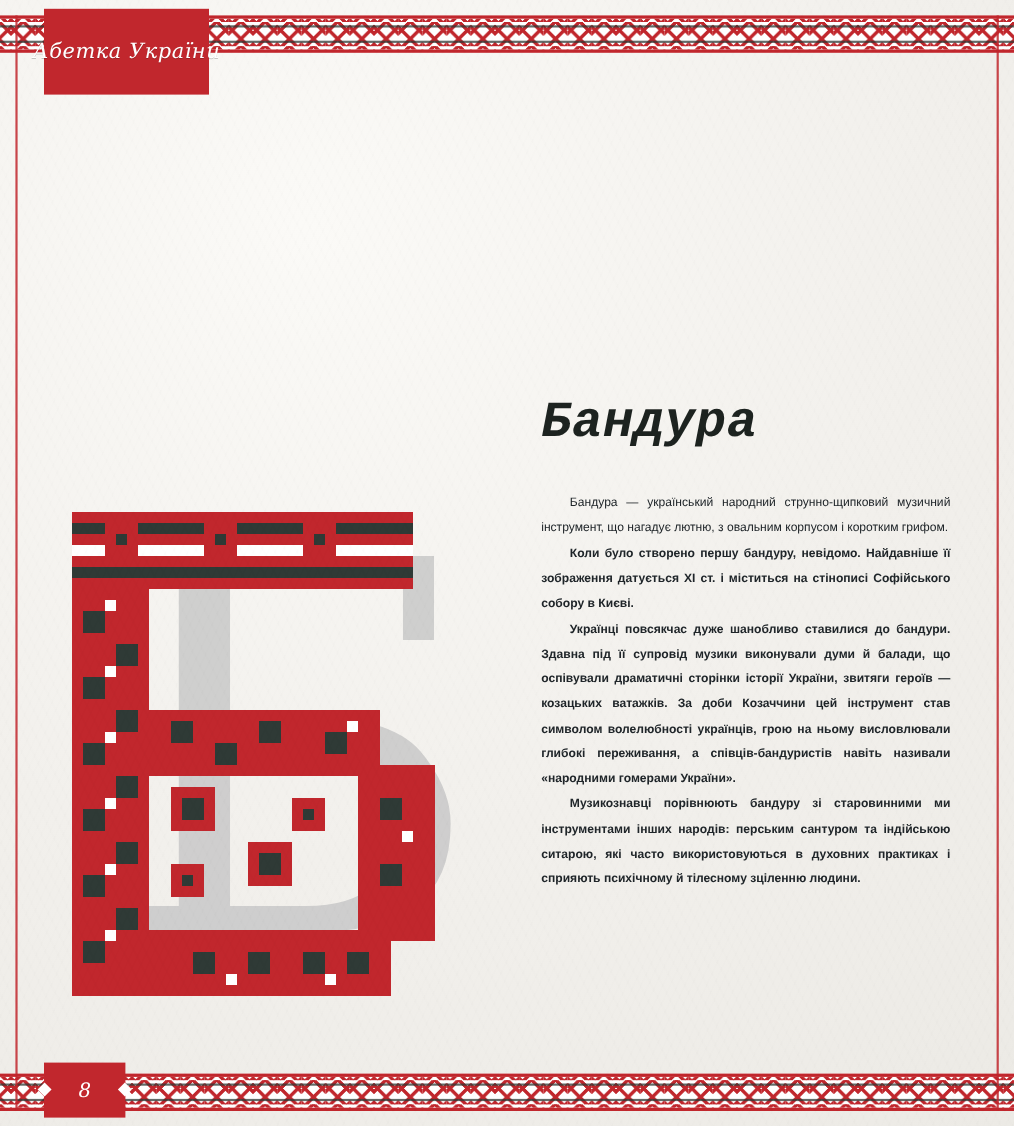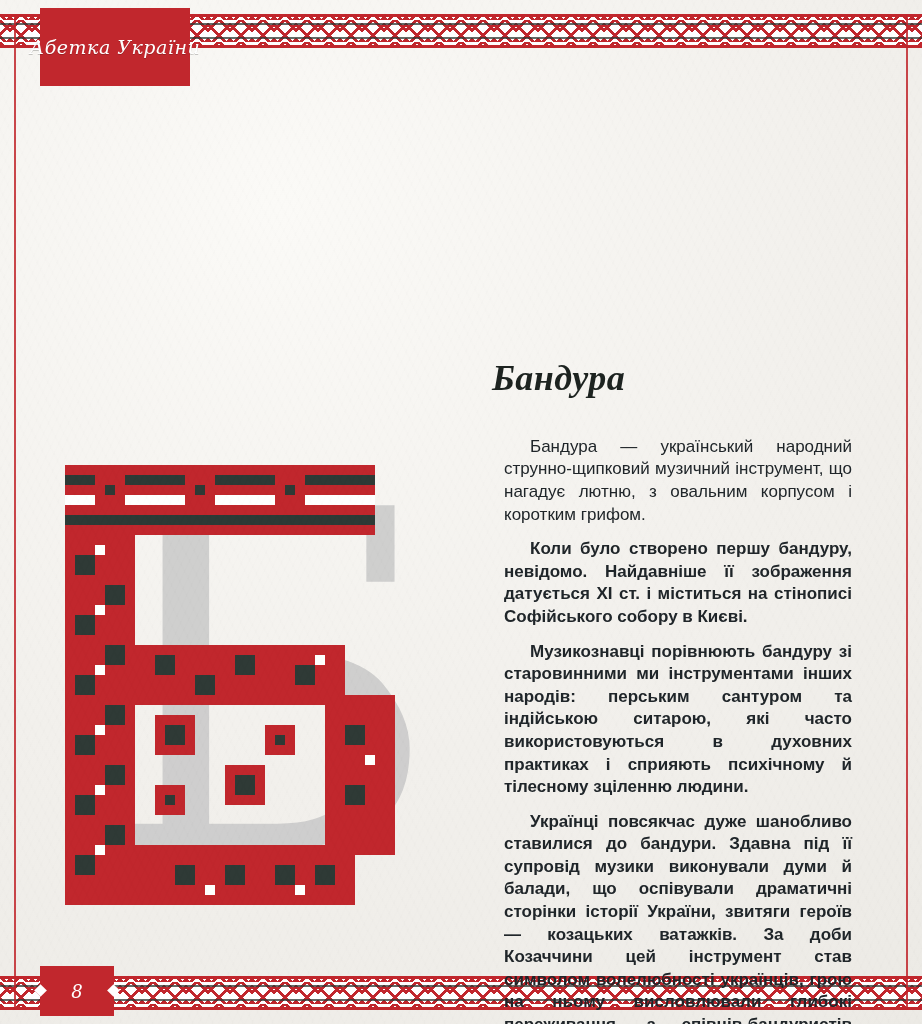--- a/index.html
+++ b/index.html
@@ -154,33 +154,33 @@
   .letter-art svg { position: absolute; left: 0; top: 0; }
 
   
   .article {
     position: absolute;
     left: 492px;
     top: 360px;
     width: 372px;
   }
   .article-title {
-    font-family: Liberation Serif, serif;
+    font-family: Liberation Mono, monospace;
     font-style: italic;
-    font-size: 36px;
+    font-size: 46px;
     color: #1d2320;
     margin: 0 0 38px 0;
     line-height: 1.05;
     letter-spacing: .5px;
   }
   .article-body p {
-    margin: 12px;
+    margin: 0;
     text-indent: 26px;
     font-family: "Liberation Sans", sans-serif;
-    font-size: 17px;
+    font-size: 11px;
     line-height: 22.6px;
     color: #20262a;
     text-align: justify;
     hyphens: auto;
   }
   .article-body p + p { margin-top: 1px; font-weight: bold; }
 </style>
 </head>
 <body>
 
@@ -299,18 +299,18 @@
         </g>
       </g>
     </svg>
   </div>
 
   <div class="article">
     <h1 class="article-title">Бандура</h1>
     <div class="article-body">
       <p>Бандура — український народний струнно-щипковий музичний інструмент, що нагадує лютню, з овальним корпусом і коротким грифом.</p>
       <p>Коли було створено першу бандуру, невідомо. Найдавніше її зображення датується ХІ ст. і міститься на стінописі Софійського собору в Києві.</p>
+      <p>Українці повсякчас дуже шанобливо ставилися до бандури. Здавна під її супровід музики виконували думи й балади, що оспівували драматичні сторінки історії України, звитяги героїв — козацьких ватажків. За доби Козаччини цей інструмент став символом волелюбності українців, грою на ньому висловлювали глибокі переживання, а співців-бандуристів навіть називали «народними гомерами України».</p>
       <p>Музикознавці порівнюють бандуру зі старовинними ми інструментами інших народів: перським сантуром та індійською ситарою, які часто використовуються в духовних практиках і сприяють психічному й тілесному зціленню людини.</p>
-      <p>Українці повсякчас дуже шанобливо ставилися до бандури. Здавна під її супровід музики виконували думи й балади, що оспівували драматичні сторінки історії України, звитяги героїв — козацьких ватажків. За доби Козаччини цей інструмент став символом волелюбності українців, грою на ньому висловлювали глибокі переживання, а співців-бандуристів навіть називали «народними гомерами України».</p>
     </div>
   </div>
 
 </div>
 
 </body></html>

